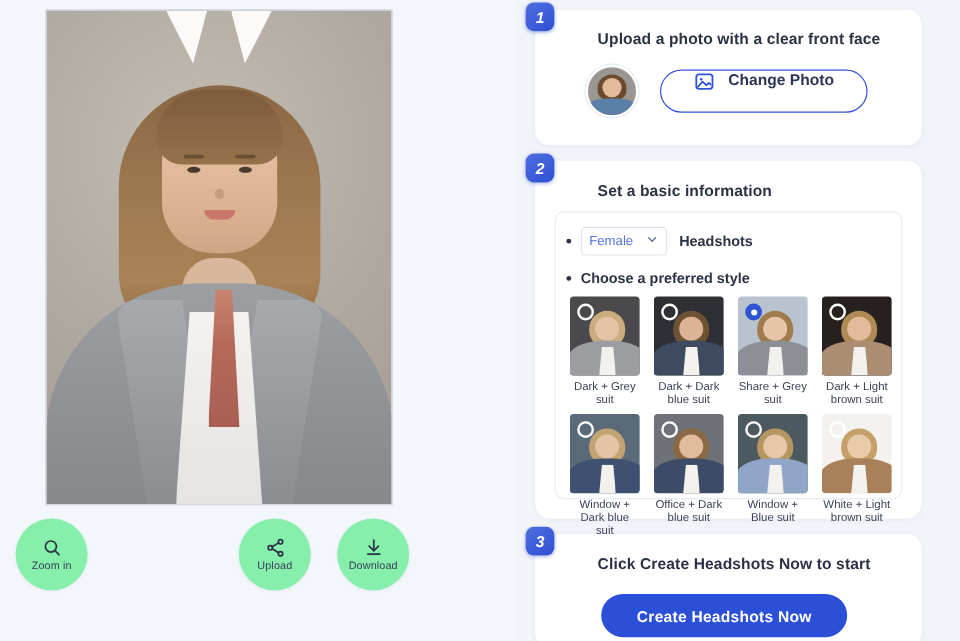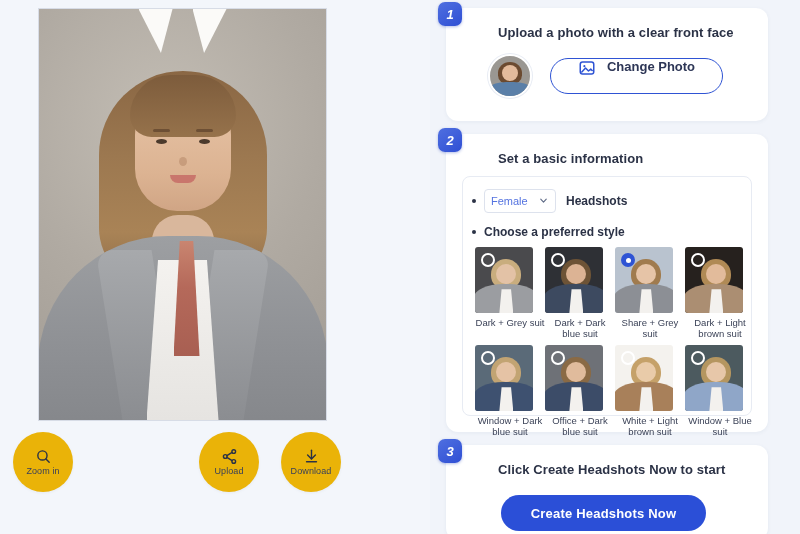--- a/index.html
+++ b/index.html
@@ -104,21 +104,21 @@
     border-radius:50%;background:rgba(185,140,108,.6);}
 
   
   #left-toolbar {
     position: absolute; left: 0; top: 432px;
     width: 430px; height: 70px;
   }
   .round-btn {
     position: absolute; top: 0;
     width: 60px; height: 60px; border-radius: 50%;
-    background: #eab308;
+    background: #86efac;
     display: flex; flex-direction: column;
     align-items: center; justify-content: center;
     gap: 1px; cursor: pointer;
     box-shadow: 0 1px 3px rgba(40,60,110,.06);
   }
   .round-btn .lbl { font-size: 9px; color: #39405a; letter-spacing: .1px; }
   .round-btn svg { display: block; }
   #btn-zoom-in { left: 13px; }
   #btn-share   { left: 199px; }
   #btn-download{ left: 281px; }
@@ -204,21 +204,21 @@
   #headshots-label { font-size: 12px; font-weight: bold; margin-left: 10px; color:#2b3246; }
   #row-style { left: 9px; top: 48px; }
   #style-label { font-size: 12px; font-weight: bold; color: #2b3246; }
 
   #style-grid {
     position: absolute; left: 12px; top: 70px;
     width: 268px;
     display: grid; grid-template-columns: repeat(4, 58px);
     column-gap: 12px; row-gap: 6px;
   }
-  .style-item { width: 70px; cursor: pointer; }
+  .style-item { width: 58px; cursor: pointer; }
   .style-thumb {
     width: 58px; height: 66px; border-radius: 3px;
     position: relative; overflow: hidden; background: #46484d;
   }
   .style-thumb .s-head{position:absolute;left:54%;top:26%;width:34%;height:30%;
     margin-left:-17%;border-radius:50%;}
   .style-thumb .s-hair{position:absolute;left:54%;top:18%;width:52%;height:46%;
     margin-left:-26%;border-radius:50% 50% 44% 44%;}
   .style-thumb .s-body{position:absolute;left:54%;bottom:0;width:110%;height:44%;
     margin-left:-55%;border-radius:46% 46% 0 0;}
@@ -421,38 +421,38 @@
             <div class="style-thumb" style="background: rgb(110, 113, 119);">
               <div class="s-hair" style="background: rgb(138, 106, 69);"></div>
               <div class="s-head" style="background: rgb(224, 187, 156);"></div>
               <div class="s-body" style="background: rgb(60, 76, 104);"></div>
               <div class="s-shirt"></div>
               <div class="radio"></div>
             </div>
             <div class="style-caption">Office + Dark blue suit</div>
           </div>
           <div class="style-item">
+            <div class="style-thumb" style="background: rgb(76, 90, 95);">
+              <div class="s-hair" style="background: rgb(181, 150, 96);"></div>
+              <div class="s-head" style="background: rgb(231, 199, 169);"></div>
+              <div class="s-body" style="background: rgb(143, 166, 200);"></div>
+              <div class="s-shirt"></div>
+              <div class="radio"></div>
+            </div>
+            <div class="style-caption">Window + Blue suit</div>
+          </div>
+          <div class="style-item">
             <div class="style-thumb" style="background: rgb(244, 242, 238);">
               <div class="s-hair" style="background: rgb(197, 161, 105);"></div>
               <div class="s-head" style="background: rgb(233, 203, 169);"></div>
               <div class="s-body" style="background: rgb(168, 128, 90);"></div>
               <div class="s-shirt"></div>
               <div class="radio"></div>
             </div>
             <div class="style-caption">White + Light brown suit</div>
-          </div>
-          <div class="style-item">
-            <div class="style-thumb" style="background: rgb(76, 90, 95);">
-              <div class="s-hair" style="background: rgb(181, 150, 96);"></div>
-              <div class="s-head" style="background: rgb(231, 199, 169);"></div>
-              <div class="s-body" style="background: rgb(143, 166, 200);"></div>
-              <div class="s-shirt"></div>
-              <div class="radio"></div>
-            </div>
-            <div class="style-caption">Window + Blue suit</div>
           </div>
         </div>
     </div>
   </div>
 
   <div id="card-3" class="card">
     <div class="step-badge">3</div>
     <div class="card-title">Click Create Headshots Now to start</div>
     <div id="create-btn">
       <span>Create Headshots Now</span>

